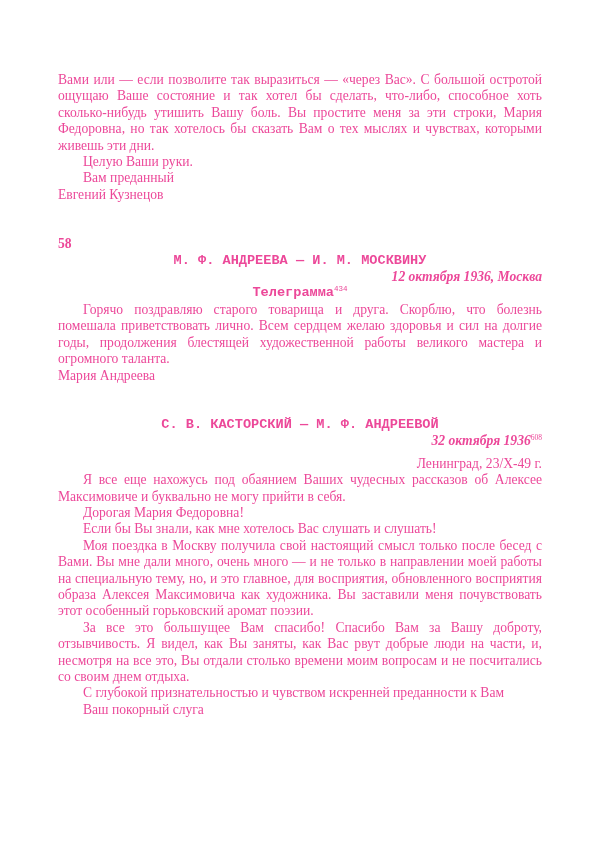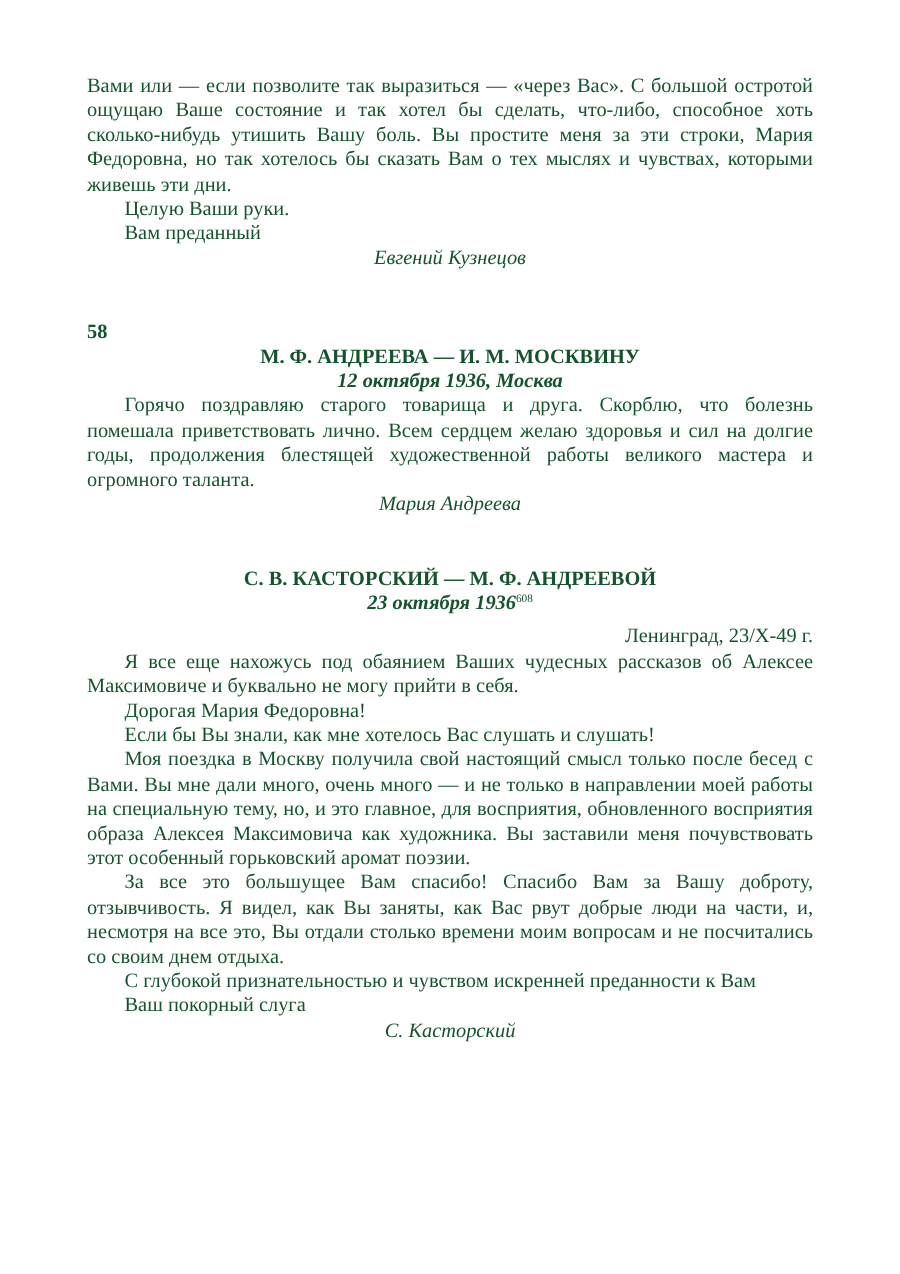--- a/index.html
+++ b/index.html
@@ -1,28 +1,28 @@
 <!DOCTYPE html>
 <html><head>
 <meta charset="utf-8">
 <style>
   html, body { margin: 0; padding: 0; background: #ffffff; }
   body { width: 600px; height: 849px; position: relative; overflow: hidden; }
   .page {
-    position: absolute; left: 58px; top: 49px; width: 484px;
+    position: absolute; left: 58px; top: 72px; width: 484px;
     font-family: "Liberation Serif", serif; font-size: 13.6px; line-height: 16.4px;
-    color: #14532d;
+    color: #ec4899;
   }
   p { margin: 0; text-align: justify; }
   .ind { text-indent: 25px; }
-  .sig { text-align: center; font-style: italic; }
+  .sig { text-align: left; }
   .right { text-align: right; }
   .num { font-weight: bold; }
-  .head { text-align: center; font-weight: bold; }
-  .date { text-align: center; font-weight: bold; font-style: italic; }
+  .head { text-align: center; font-weight: bold; font-family: Liberation Mono, monospace; }
+  .date { text-align: right; font-weight: bold; font-style: italic; }
   sup { font-size: 7.5px; line-height: 0; vertical-align: 5px; font-weight: normal; font-style: normal; }
   .gap1 { height: 33px; }
   .gap2 { height: 33px; }
 </style>
 </head>
 <body>
 
 <div class="page">
 
   <section>
@@ -31,33 +31,33 @@
     <p class="ind">Вам преданный</p>
     <p class="sig">Евгений Кузнецов</p>
   </section>
 
   <div class="gap1"></div>
 
   <section>
     <p class="num">58</p>
     <p class="head">М. Ф. АНДРЕЕВА — И. М. МОСКВИНУ</p>
     <p class="date">12 октября 1936, Москва</p>
+    <p class="head"><span>Телеграмма</span><sup>434</sup></p>
     <p class="ind">Горячо поздравляю старого товарища и друга. Скорблю, что болезнь помешала приветствовать лично. Всем сердцем желаю здоровья и сил на долгие годы, продолжения блестящей художественной работы великого мастера и огромного таланта.</p>
     <p class="sig">Мария Андреева</p>
   </section>
 
   <div class="gap2"></div>
 
   <section>
     <p class="head">С. В. КАСТОРСКИЙ — М. Ф. АНДРЕЕВОЙ</p>
-    <p class="date"><span>23 октября 1936</span><sup>608</sup></p>
+    <p class="date"><span>32 октября 1936</span><sup>608</sup></p>
     <p class="right" style="margin-top:6px">Ленинград, 23/X-49 г.</p>
     <p class="ind">Я все еще нахожусь под обаянием Ваших чудесных рассказов об Алексее Максимовиче и буквально не могу прийти в себя.</p>
     <p class="ind">Дорогая Мария Федоровна!</p>
     <p class="ind">Если бы Вы знали, как мне хотелось Вас слушать и слушать!</p>
     <p class="ind">Моя поездка в Москву получила свой настоящий смысл только после бесед с Вами. Вы мне дали много, очень много — и не только в направлении моей работы на специальную тему, но, и это главное, для восприятия, обновленного восприятия образа Алексея Максимовича как художника. Вы заставили меня почувствовать этот особенный горьковский аромат поэзии.</p>
     <p class="ind">За все это большущее Вам спасибо! Спасибо Вам за Вашу доброту, отзывчивость. Я видел, как Вы заняты, как Вас рвут добрые люди на части, и, несмотря на все это, Вы отдали столько времени моим вопросам и не посчитались со своим днем отдыха.</p>
     <p class="ind">С глубокой признательностью и чувством искренней преданности к Вам</p>
     <p class="ind">Ваш покорный слуга</p>
-    <p class="sig">С. Касторский</p>
   </section>
 
 </div>
 
 </body></html>

